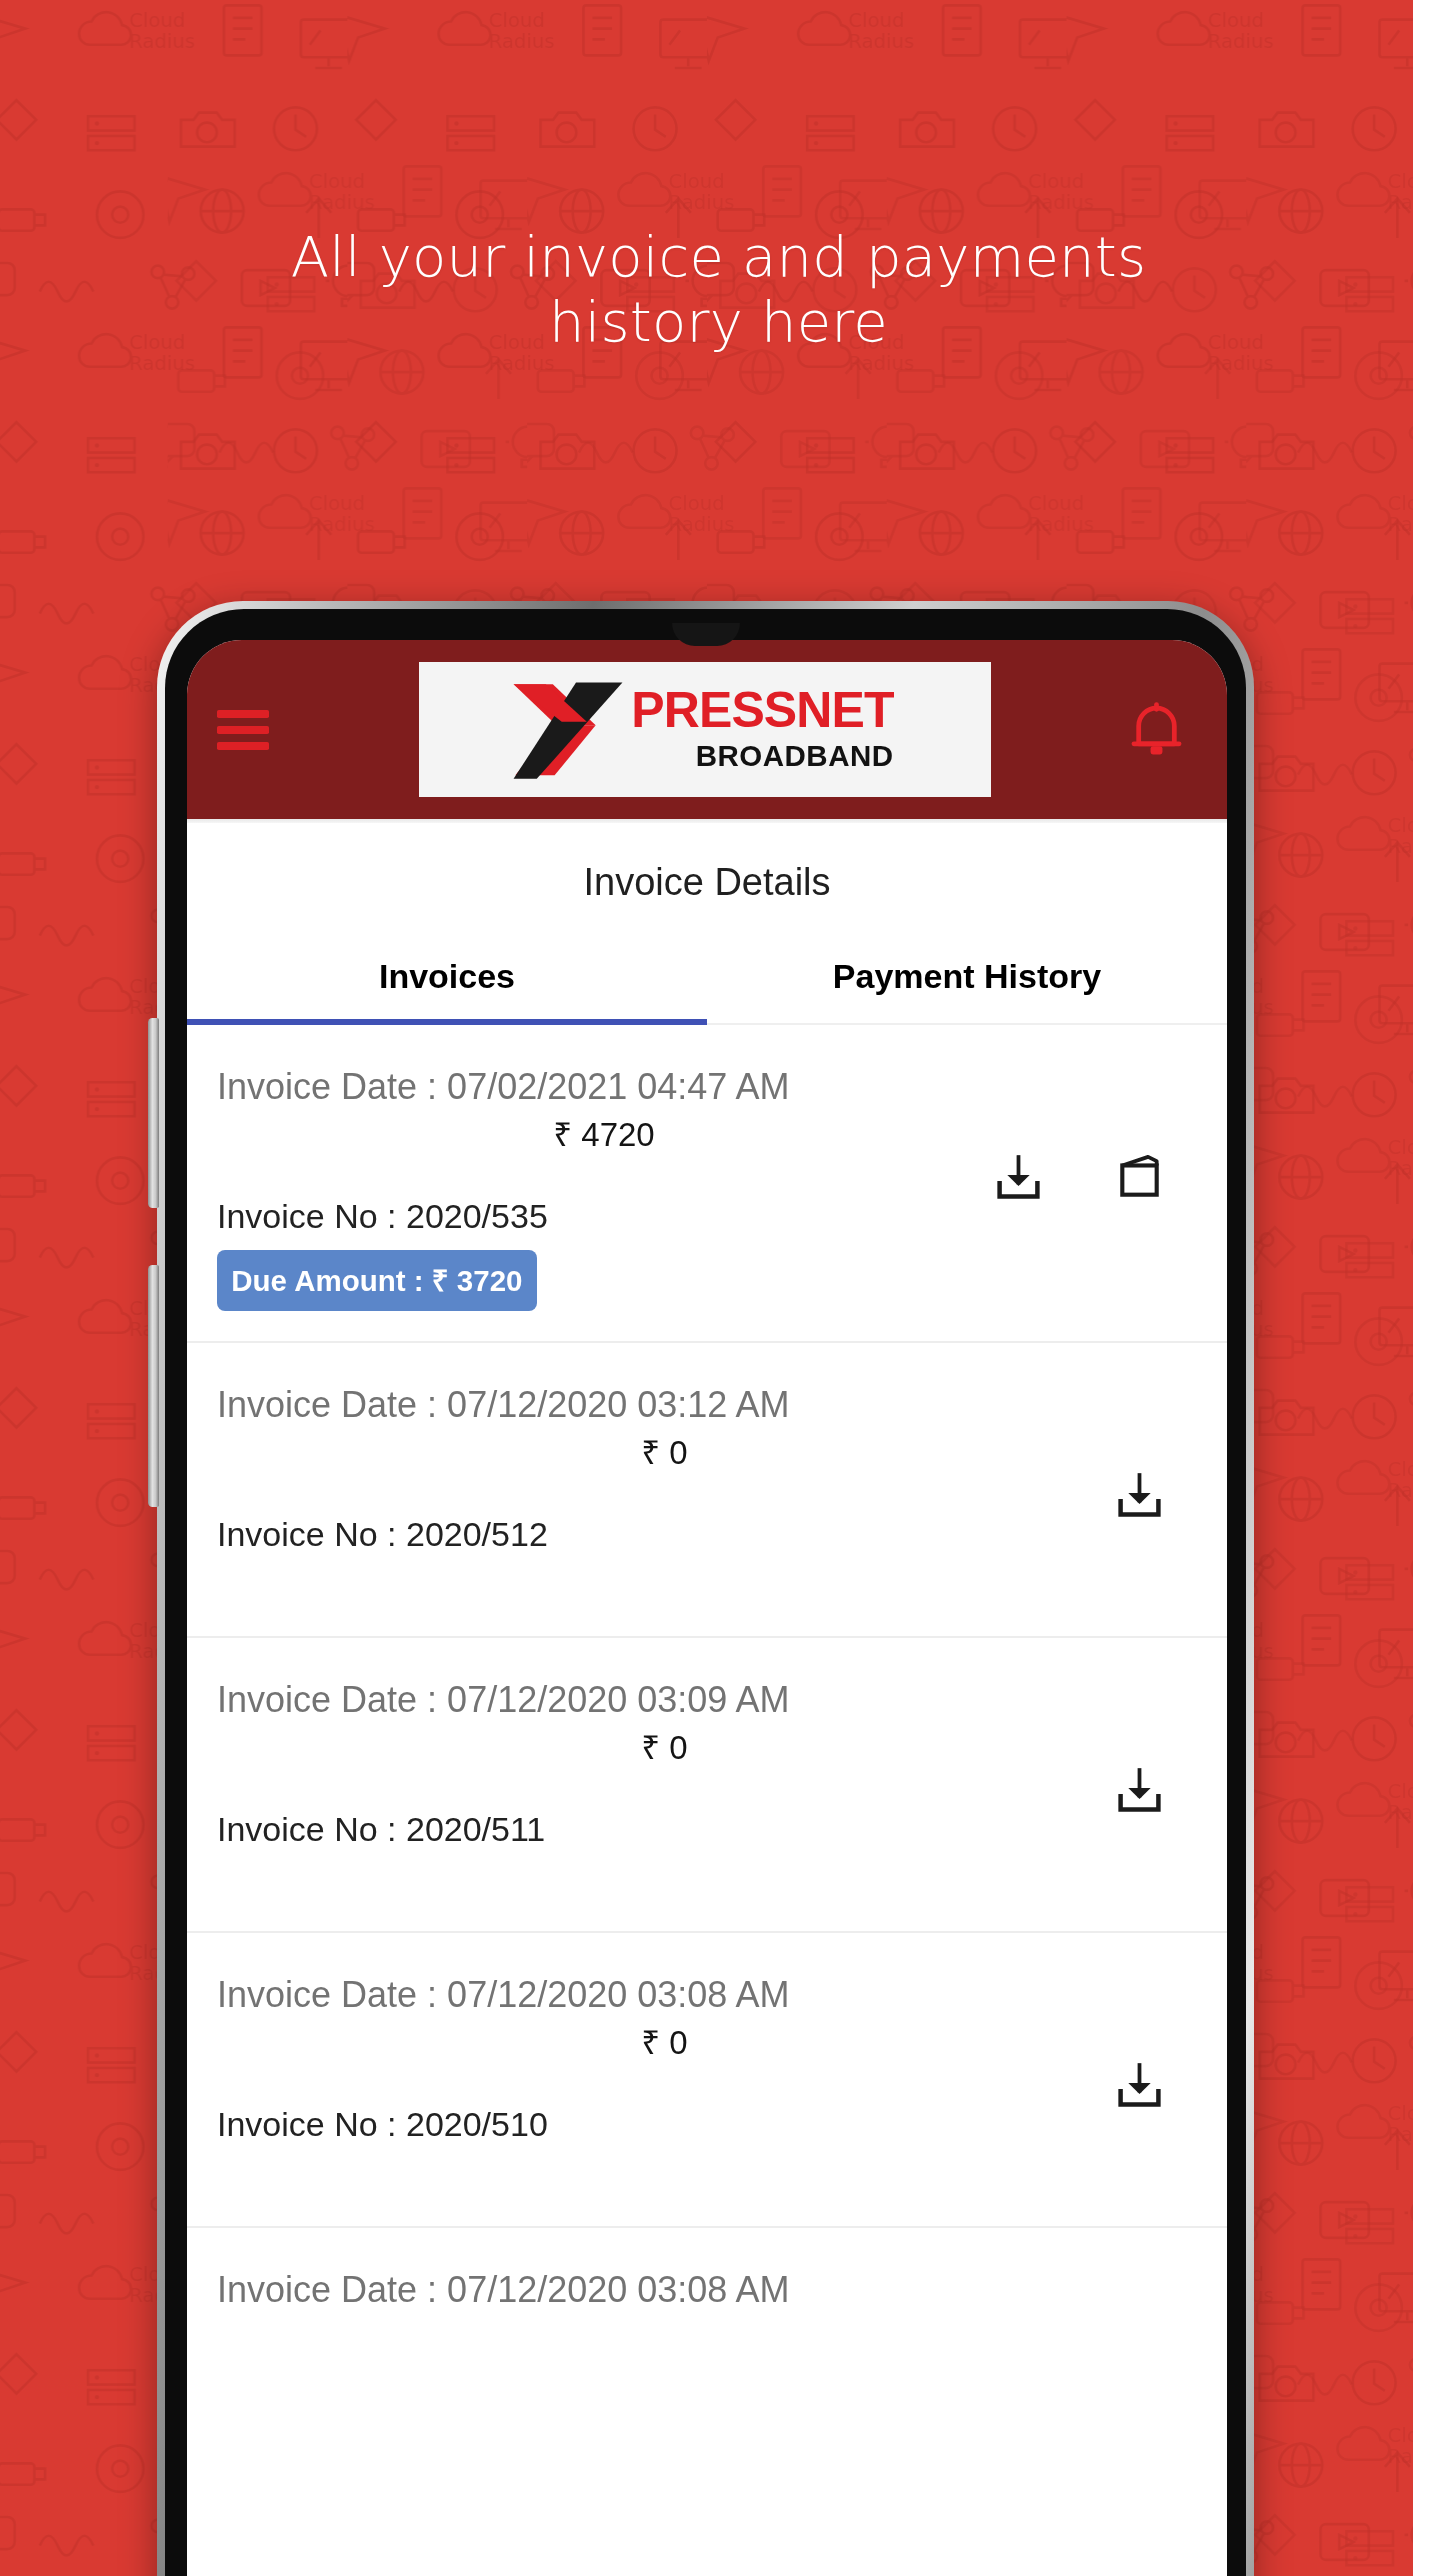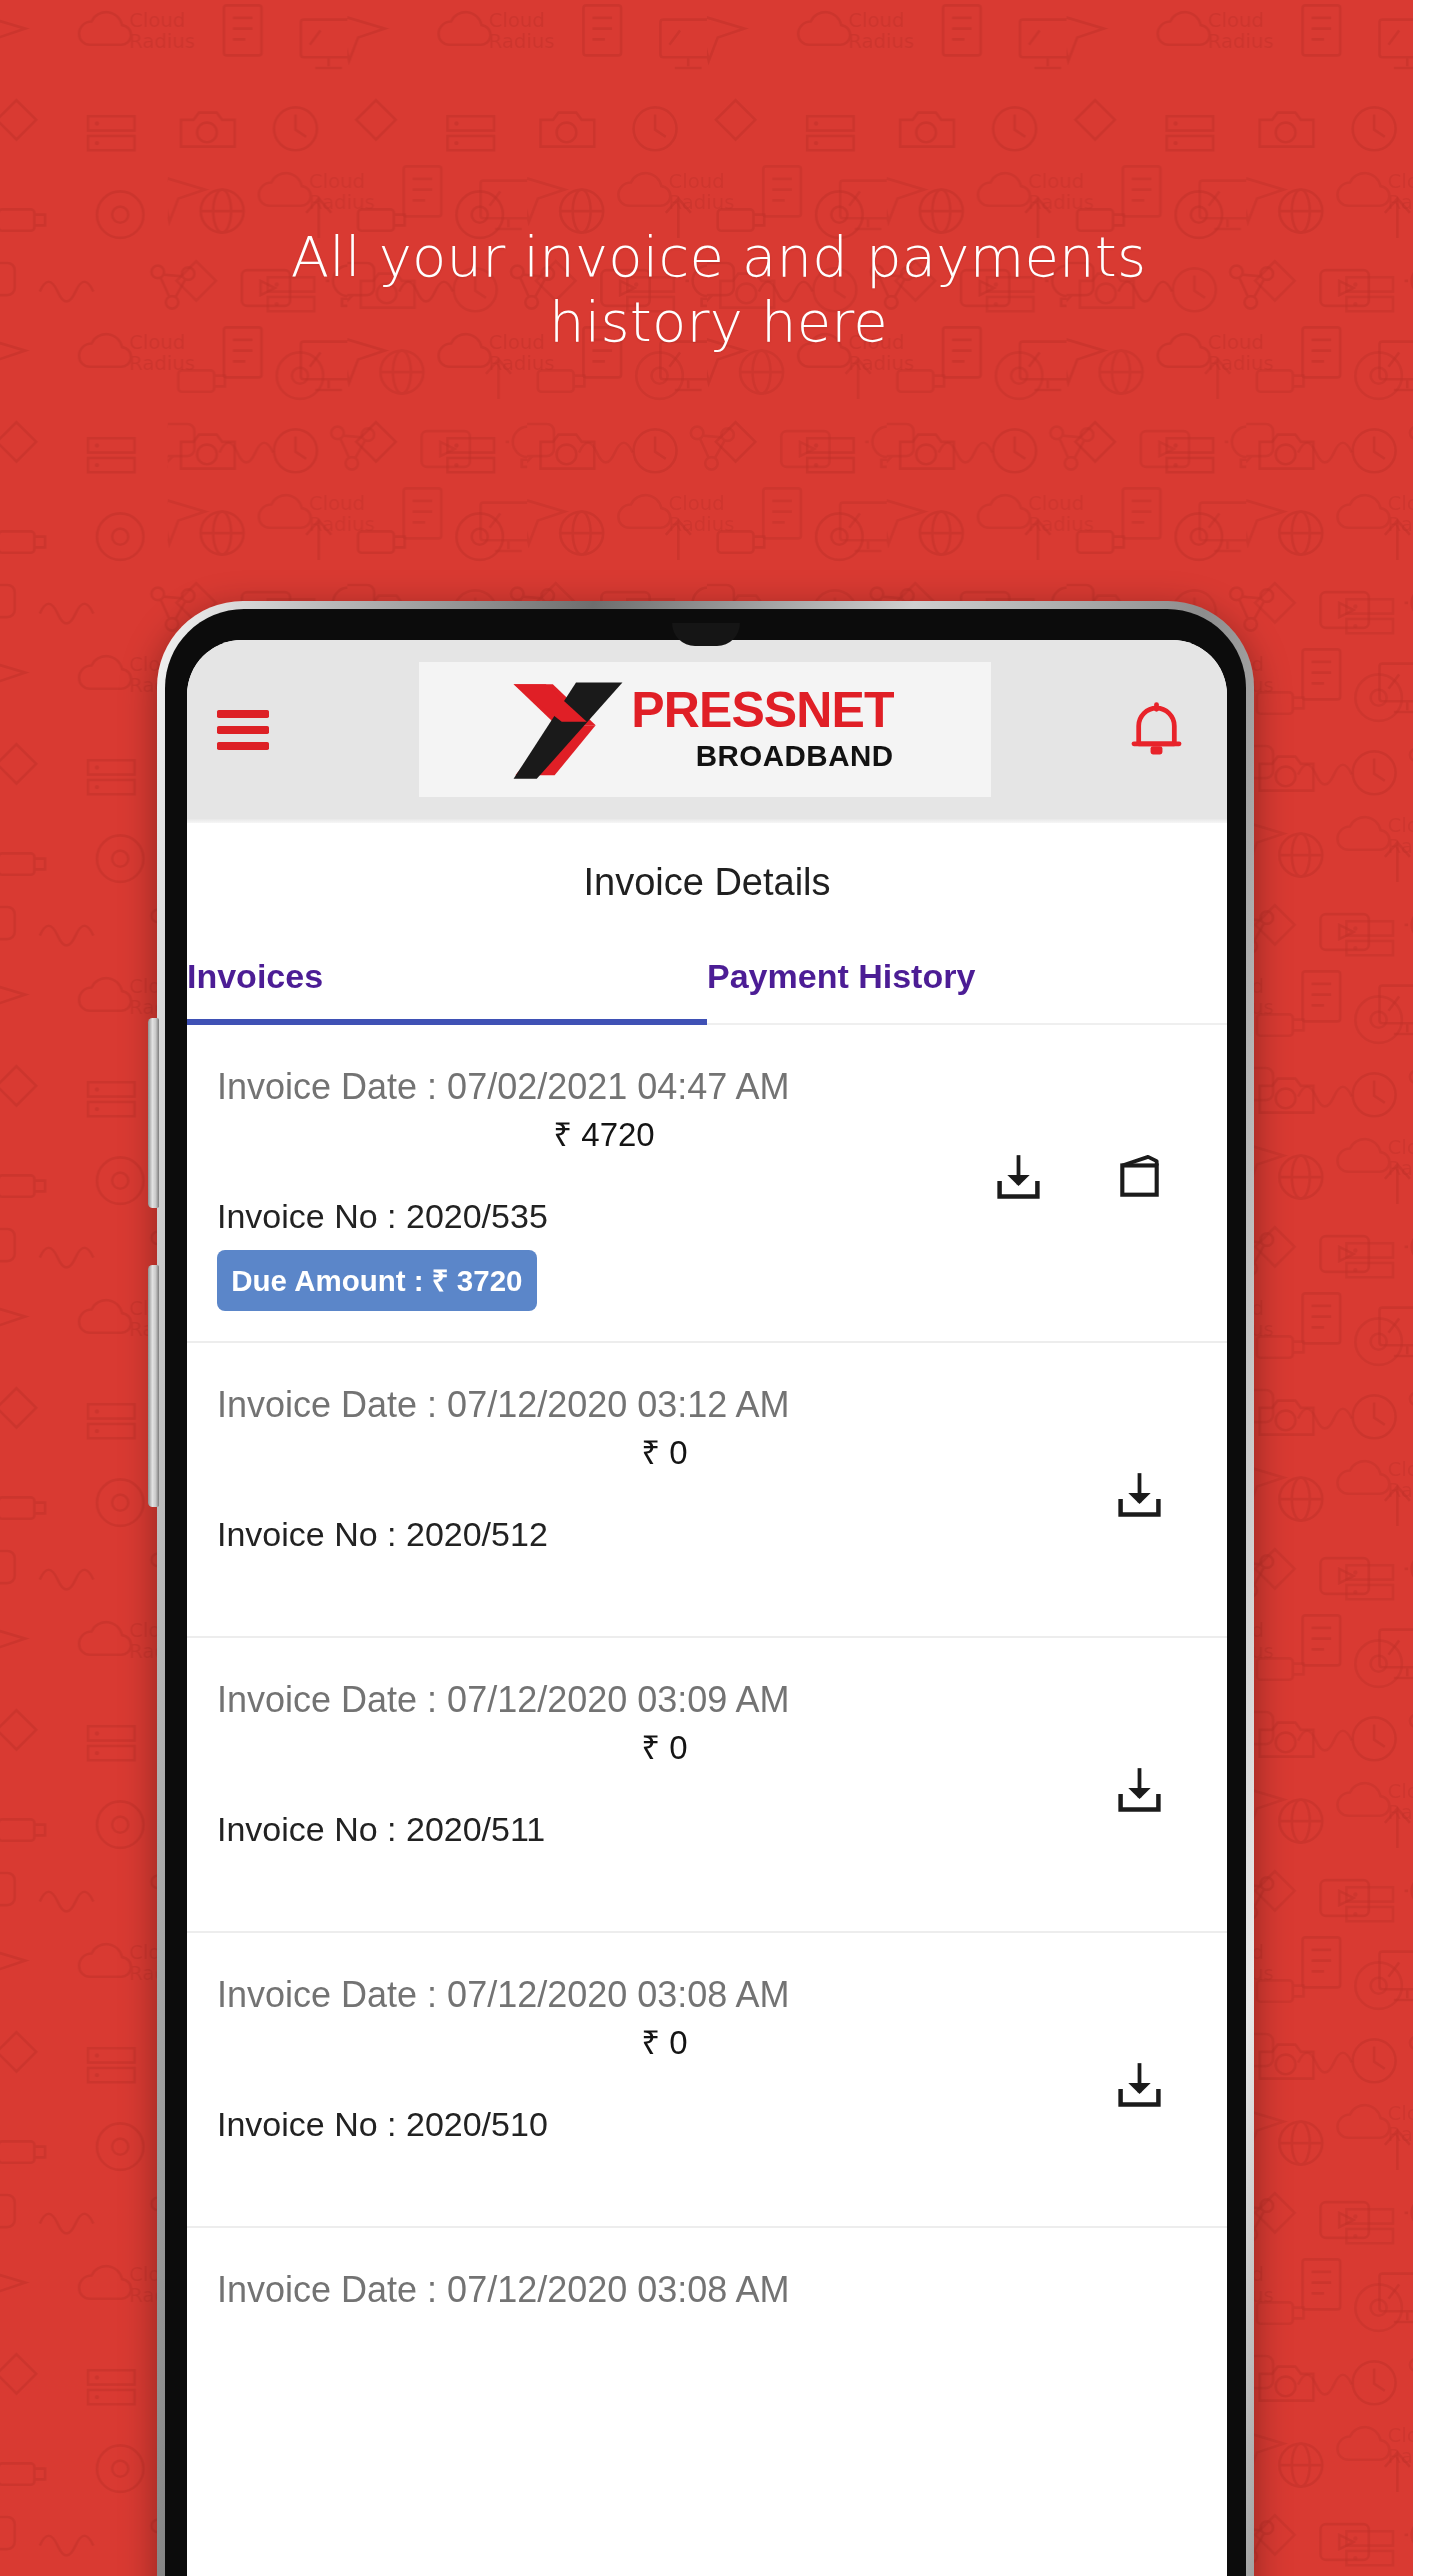--- a/index.html
+++ b/index.html
@@ -105,21 +105,21 @@
   #side-btn-volume { top: 417px; height: 190px; }
   #side-btn-power  { top: 664px; height: 242px; }
 
   
   #app-header {
     position: relative;
     height: 179px;
     display: flex;
     align-items: center;
     padding: 0 30px 0 25px;
-    background: #e5e5e5;
+    background: #7f1d1d;
     gap: 20px;
   }
   #menu-button {
     width: 82px;
     height: 82px;
     display: flex;
     flex-direction: column;
     justify-content: center;
     align-items: flex-start;
     gap: 8px;
@@ -187,24 +187,25 @@
     font-family: "Liberation Sans", sans-serif;
   }
 
   
   #tabs {
     display: flex;
     border-bottom: 2.7px solid #efefef;
   }
   .tab {
     flex: 1 1 50%;
+    text-align: center;
     padding: 23px 0 27px;
     font-size: 34px;
     font-weight: 700;
-    color: #4c1d95;
+    color: #000000;
     position: relative;
     font-family: "Liberation Sans", sans-serif;
   }
   .tab.active::after {
     content: "";
     position: absolute;
     left: 0;
     right: 0;
     bottom: -2.7px;
     height: 6.3px;

